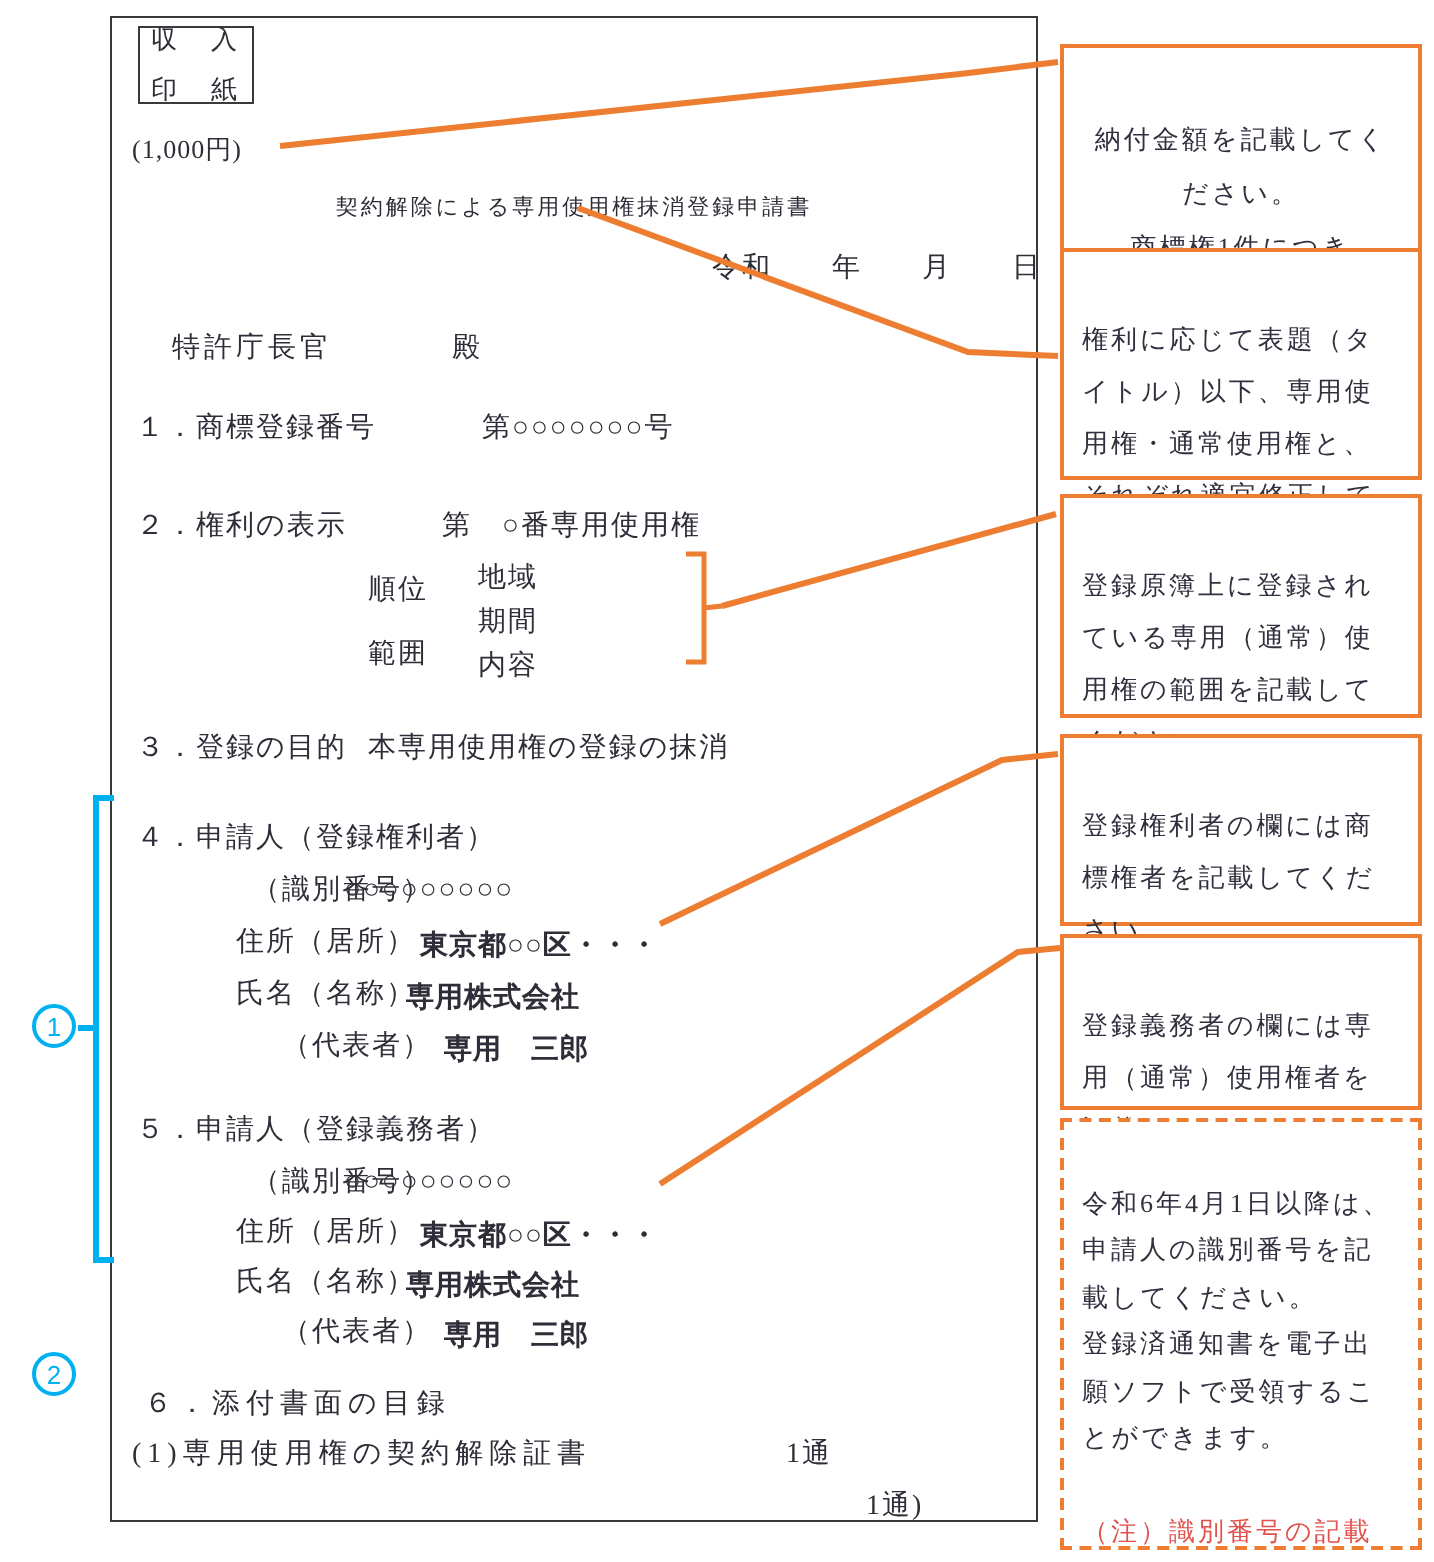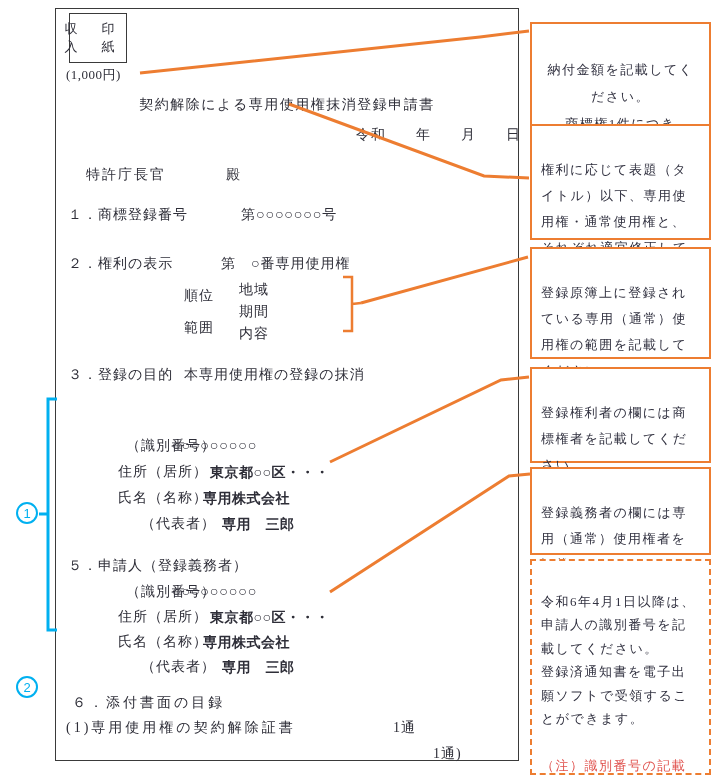--- a/index.html
+++ b/index.html
@@ -13,27 +13,27 @@
     width:717px;height:781px;position:relative;background:#ffffff;
     font-family:"Liberation Serif","DejaVu Serif",serif;color:var(--ink);
     overflow:hidden;
   }
   .doc{
     position:absolute;left:55px;top:8px;width:464px;height:753px;
     border:1.5px solid #3a3a3a;background:#fff;box-sizing:border-box;
   }
   .abs{position:absolute;font-size:14px;letter-spacing:1px;white-space:nowrap;line-height:1;}
   .stamp-box{
-    position:absolute;left:13px;top:4px;width:58px;height:50px;
+    position:absolute;left:13px;top:4px;width:58px;height:39px;
     border:1.5px solid #3a3a3a;box-sizing:border-box;
-    display:flex;justify-content:center;align-items:center;
+    display:flex;flex-direction:column;justify-content:center;align-items:center;
     gap:7px;font-size:13px;letter-spacing:2px;
   }
   .stamp-amount{position:absolute;left:10px;top:57px;font-size:13px;letter-spacing:0.5px;}
-  .title{position:absolute;top:87px;left:0;right:0;text-align:center;font-size:14px;letter-spacing:1.5px;white-space:nowrap;}
+  .title{position:absolute;top:87px;left:0;right:0;text-align:center;font-size:11px;letter-spacing:1.5px;white-space:nowrap;}
   .bold-g{font-family:"Liberation Sans","DejaVu Sans",sans-serif;font-weight:bold;letter-spacing:0.5px;}
   .ls3{letter-spacing:3px;}
   .ann-box{
     position:absolute;left:530px;width:181px;box-sizing:border-box;
     border:2.5px solid var(--orange);padding:5px 9px;
     font-size:13px;line-height:26px;letter-spacing:1.5px;color:#30303f;
     white-space:pre-line;background:#fff;
   }
   .ann-box.b6{border-style:dashed;line-height:23.5px;}
   .note-red{color:var(--red);}
@@ -69,20 +69,21 @@
   <div class="abs" style="top:248px;left:128px;margin-top:32px;">順位</div>
   <div class="abs" style="top:248px;left:165px;">第　○番専用使用権</div>
   <div class="abs" style="top:274px;left:128px;margin-top:38px;">範囲</div>
   <div class="abs" style="top:274px;left:183px;text-align:right;">地域</div>
   <div class="abs" style="top:296px;left:183px;">期間</div>
   <div class="abs" style="top:318px;left:183px;">内容</div>
 
   <div class="abs" style="top:359px;left:12px;">３．登録の目的</div>
   <div class="abs" style="top:359px;left:128px;">本専用使用権の登録の抹消</div>
 
+  <div class="abs" style="top:404px;left:12px;">４．申請人（登録権利者）</div>
   <div class="abs" style="top:430px;left:70px;">（識別番号）</div>
   <div class="abs" style="top:430px;left:116px;">○○○○○○○○○</div>
   <div class="abs" style="top:456px;left:62px;">住所（居所）</div>
   <div class="abs bold-g" style="top:456px;left:154px;">東京都○○区・・・</div>
   <div class="abs" style="top:482px;left:62px;">氏名（名称）</div>
   <div class="abs bold-g" style="top:482px;left:147px;">専用株式会社</div>
   <div class="abs" style="top:508px;left:85px;">（代表者）</div>
   <div class="abs bold-g" style="top:508px;left:166px;">専用　三郎</div>
 
   <div class="abs" style="top:550px;left:12px;">５．申請人（登録義務者）</div>

